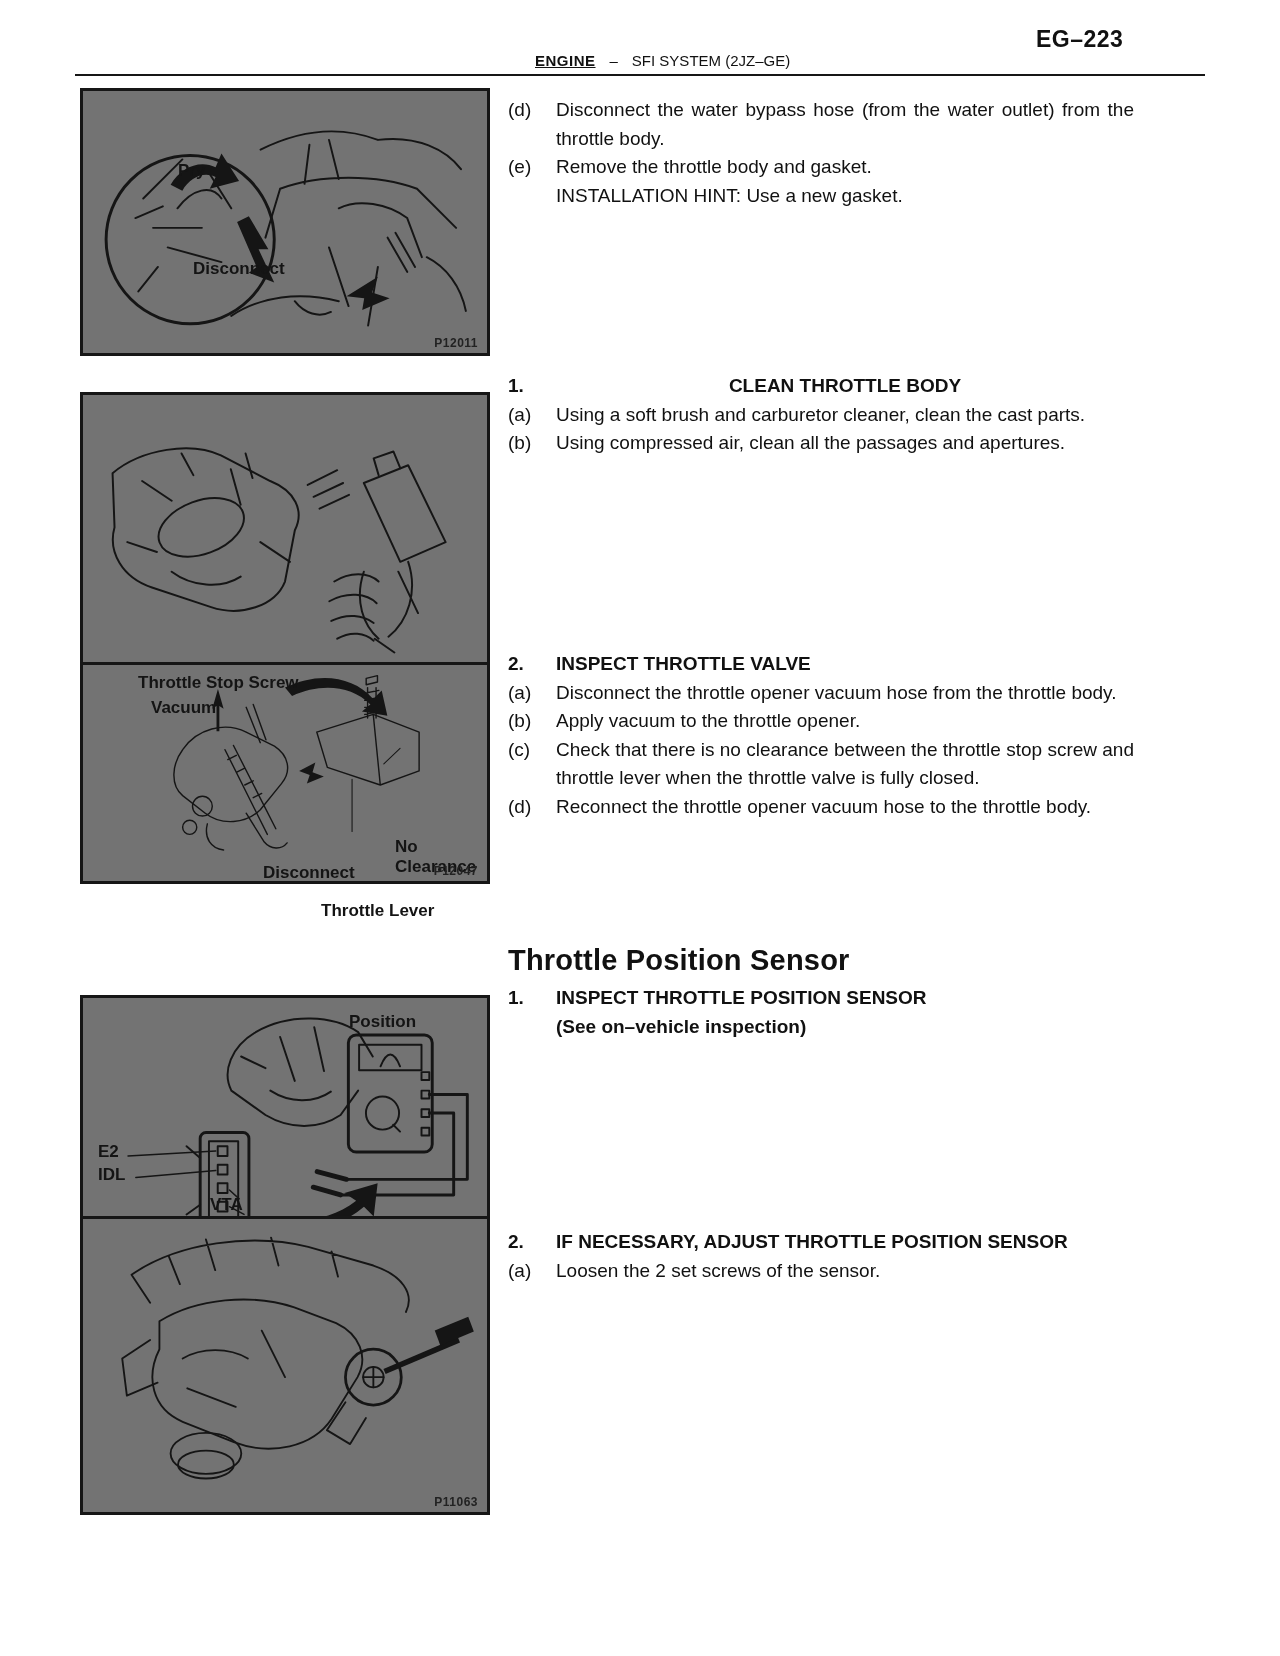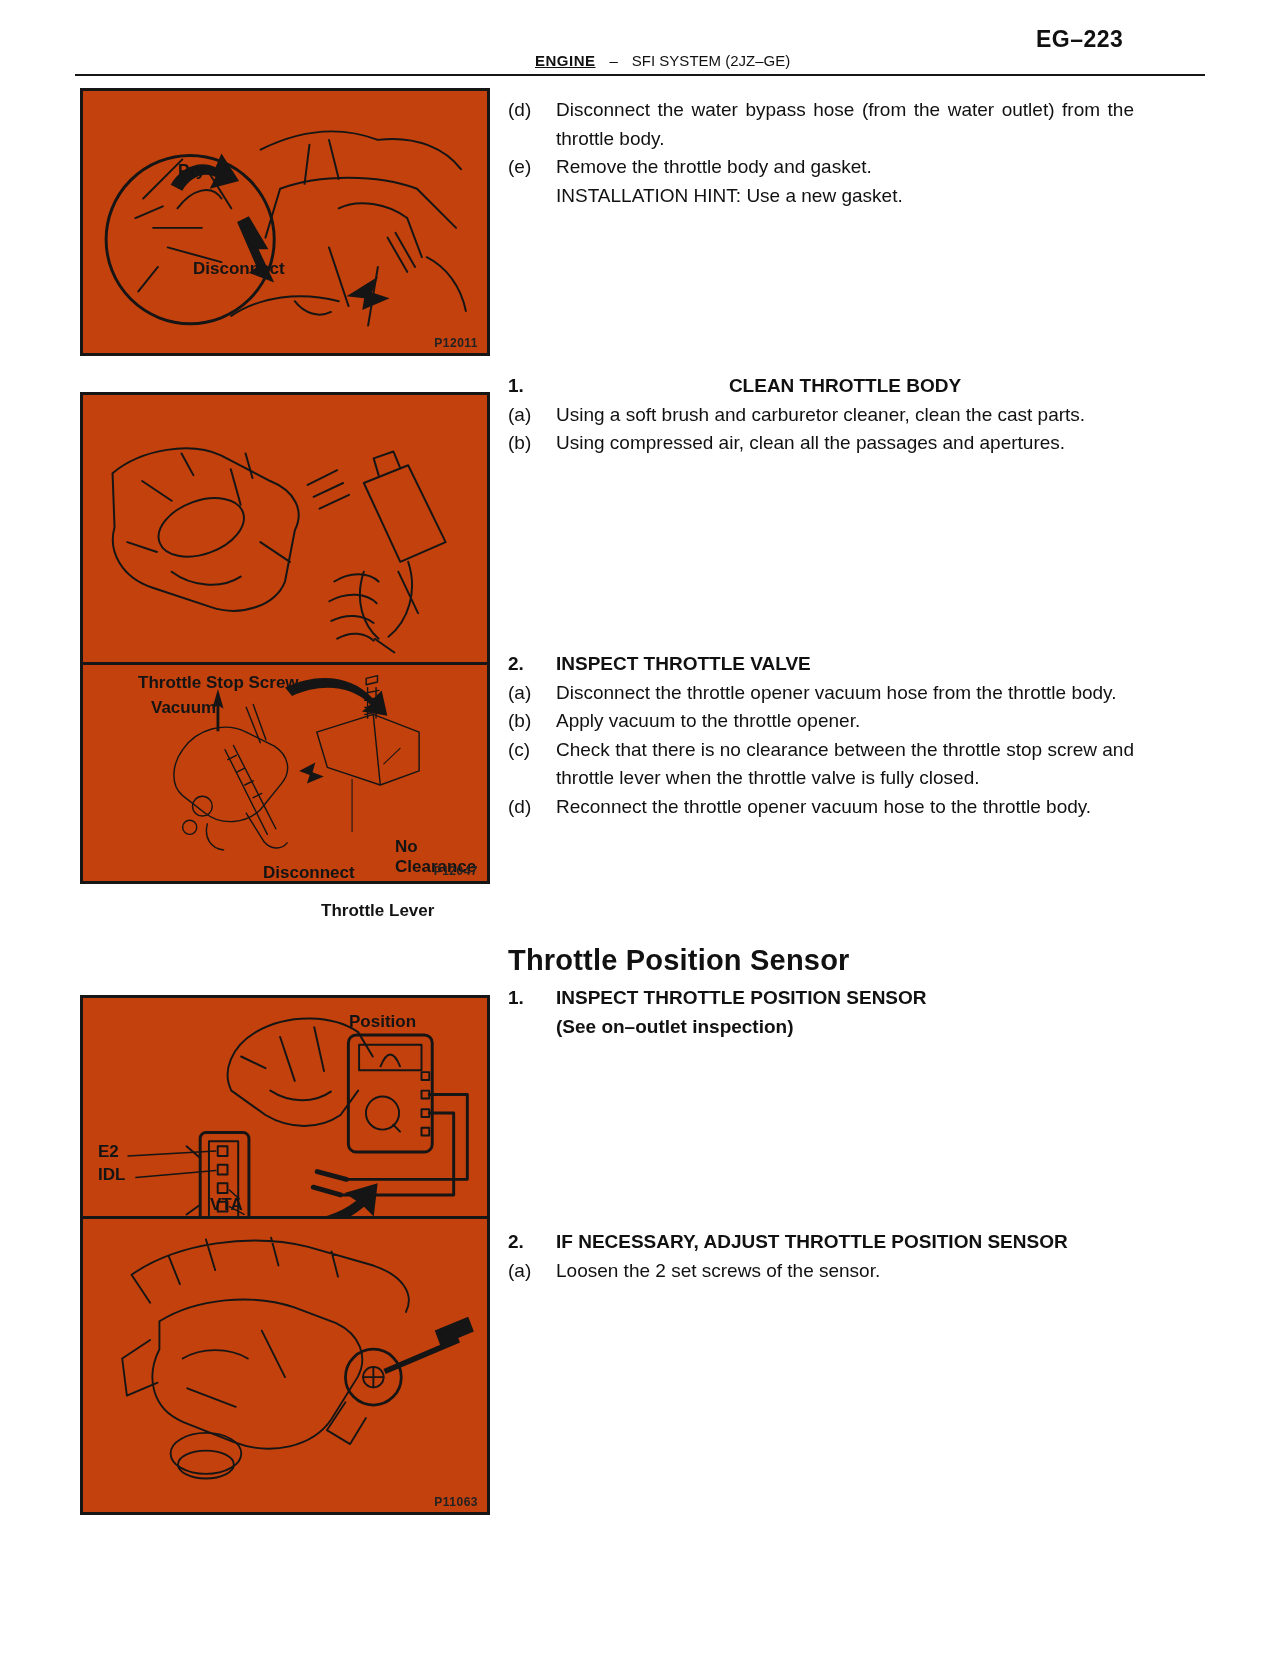--- a/index.html
+++ b/index.html
@@ -22,21 +22,21 @@
   }
   .running-header .hl{font-weight:bold;letter-spacing:.5px;text-decoration:underline;}
   .running-header .hd{margin:0 14px;}
   .header-rule{
     position:absolute;top:74px;left:75px;width:1130px;height:0;
     border:none;border-top:2.5px solid #161616;margin:0;
   }
   
   .fig{
     position:absolute;left:80px;width:410px;
-    border:3px solid #161616;background:#c2410c;box-sizing:border-box;
+    border:3px solid #161616;background:#737373;box-sizing:border-box;
   }
   .fig svg{position:absolute;left:0;top:0;width:100%;height:100%;}
   .flabel{
     position:absolute;font-size:17px;font-weight:bold;line-height:1.15;
     color:#141414;white-space:pre-line;
   }
   .fcode{
     position:absolute;right:9px;bottom:3px;
     font-size:12px;font-weight:600;color:#222;letter-spacing:.5px;
   }
@@ -232,21 +232,21 @@
       <span class="t">Reconnect the throttle opener vacuum hose to the throttle body.</span>
     </div>
   </div>
 
   <div class="block" style="top:940px;">
     <h2 class="h2">Throttle Position Sensor</h2>
     <div class="li bold">
       <span class="m">1.</span>
       <span class="t" style="text-align:left;">INSPECT THROTTLE POSITION SENSOR</span>
     </div>
-    <div class="indent bold">(See on–outlet inspection)</div>
+    <div class="indent bold">(See on–vehicle inspection)</div>
   </div>
 
   <div class="block" style="top:1228px;">
     <div class="li bold">
       <span class="m">2.</span>
       <span class="t">IF NECESSARY, ADJUST THROTTLE POSITION SENSOR</span>
     </div>
     <div class="li">
       <span class="m">(a)</span>
       <span class="t" style="text-align:left;">Loosen the 2 set screws of the sensor.</span>

